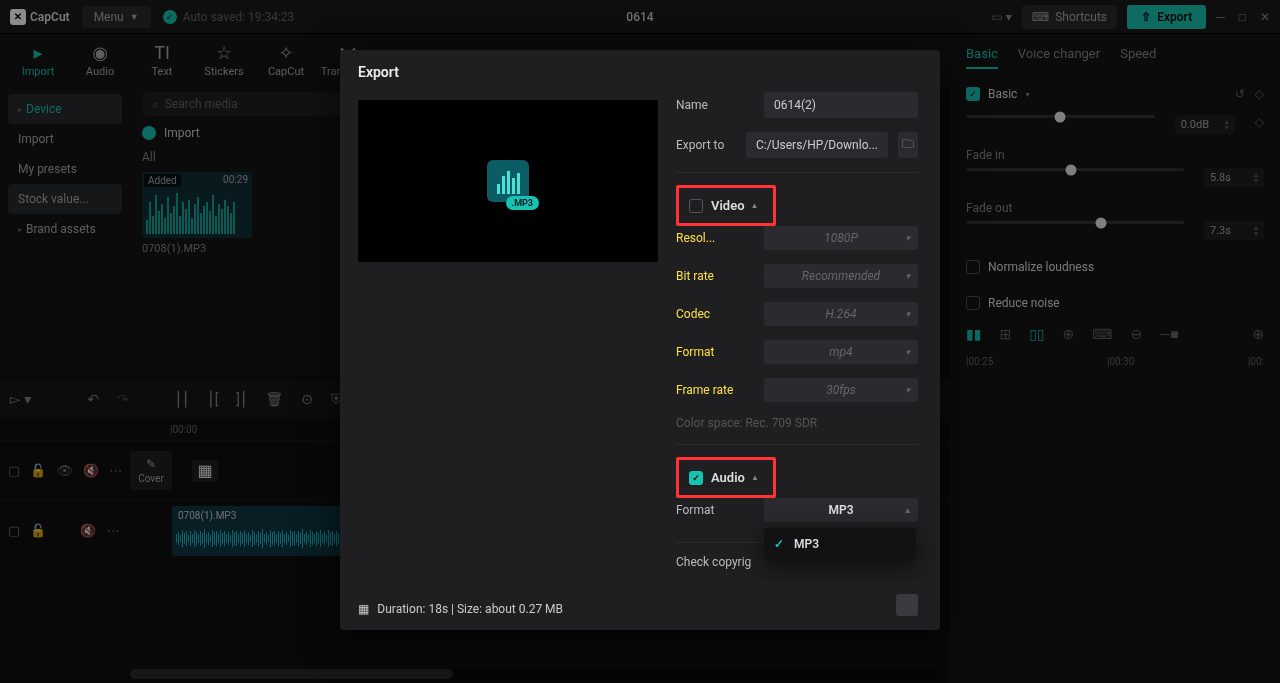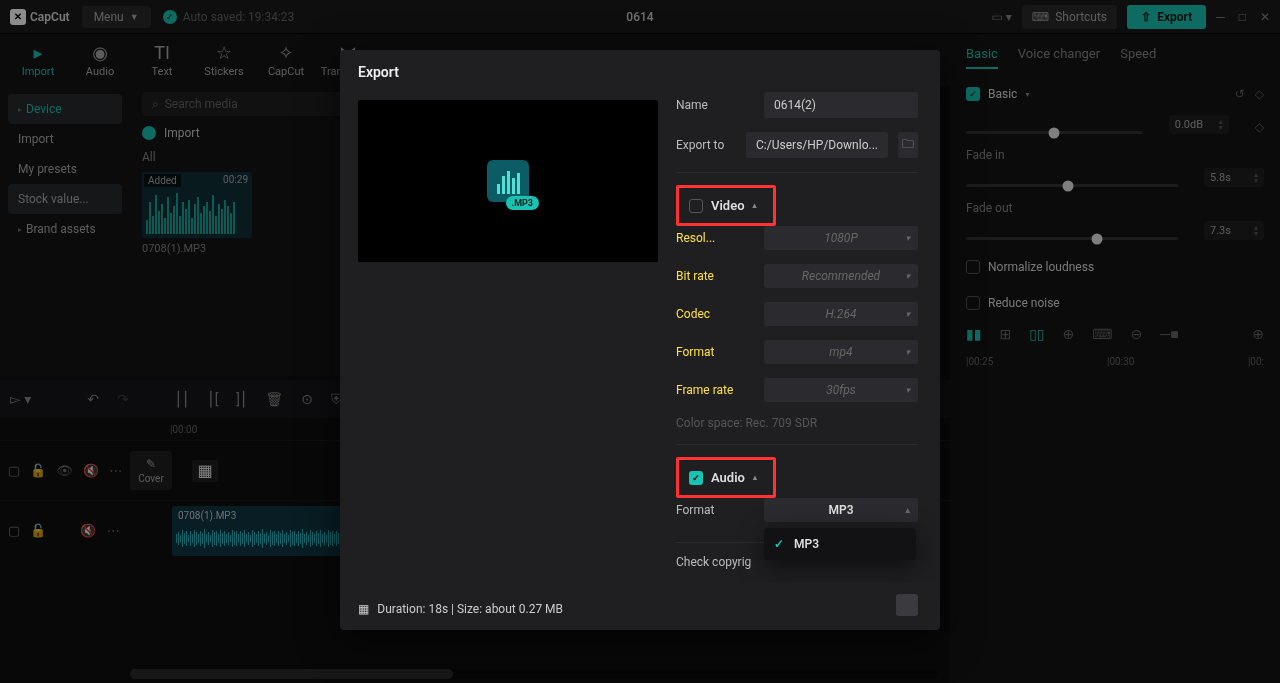--- a/index.html
+++ b/index.html
@@ -50,21 +50,21 @@
 .rside { position:absolute; right:0; top:34px; width:330px; bottom:0; background:#141416; padding:12px 16px; font-size:12px; color:#aaa; }
 .tabs { display:flex; gap:20px; font-size:13px; margin-bottom:18px; }
 .tab { color:#888; cursor:pointer; padding-bottom:6px; }
 .tab.active { color:#19c3b3; border-bottom:2px solid #19c3b3; }
 .section-head { display:flex; align-items:center; gap:8px; margin-bottom:14px; color:#ddd; }
 .chk { width:14px; height:14px; border-radius:3px; background:#19c3b3; display:inline-flex; align-items:center; justify-content:center; color:#000; font-size:9px; }
 .chk.off { background:transparent; border:1px solid #555; }
 .reset-icons { margin-left:auto; display:flex; gap:10px; color:#666; font-size:12px; }
 .slider-row { margin-bottom:14px; }
 .slider-row label { display:block; margin-bottom:6px; color:#888; }
-.slider-line { display:flex; align-items:flex-end; gap:26px; }
+.slider-line { display:flex; align-items:flex-start; gap:20px; }
 .track { flex:1; height:3px; background:#333; position:relative; border-radius:2px; }
 .track .knob { position:absolute; top:50%; transform:translate(-50%,-50%); width:11px; height:11px; border-radius:50%; background:#e8e8e8; }
 .valbox { width:60px; background:#1f1f22; border-radius:3px; padding:3px 6px; text-align:right; font-size:11px; display:flex; justify-content:space-between; align-items:center; }
 .valbox .spin { color:#555; font-size:8px; line-height:6px; }
 .subtext { color:#555; font-size:11px; line-height:1.4; margin-top:4px; }
 .rside-ico-row { display:flex; gap:18px; margin-top:16px; color:#666; font-size:14px; align-items:center; }
 .rside-ico-row .teal { color:#19c3b3; }
 .tl-ruler-r { margin-top:14px; display:flex; justify-content:space-between; color:#666; font-size:10px; }
 
 

